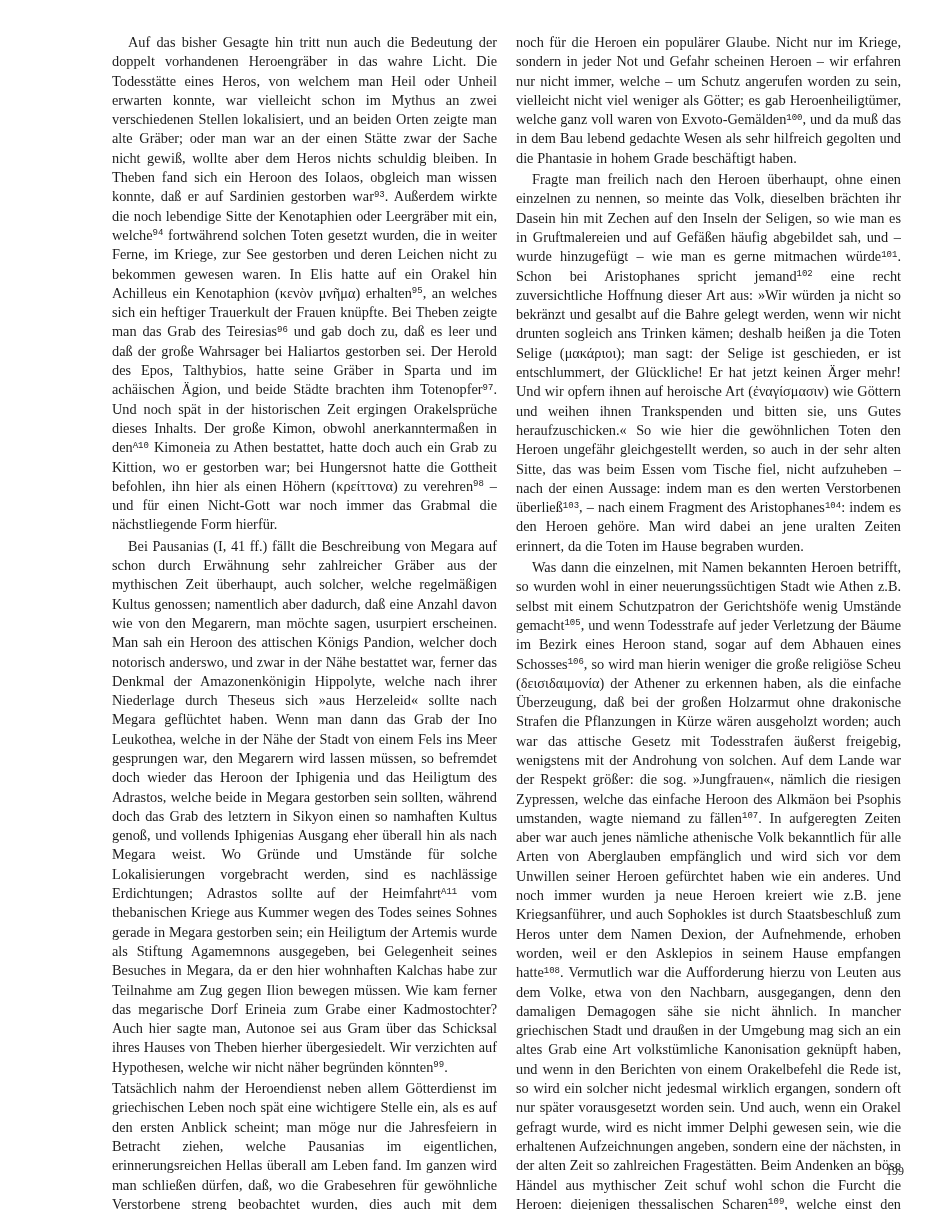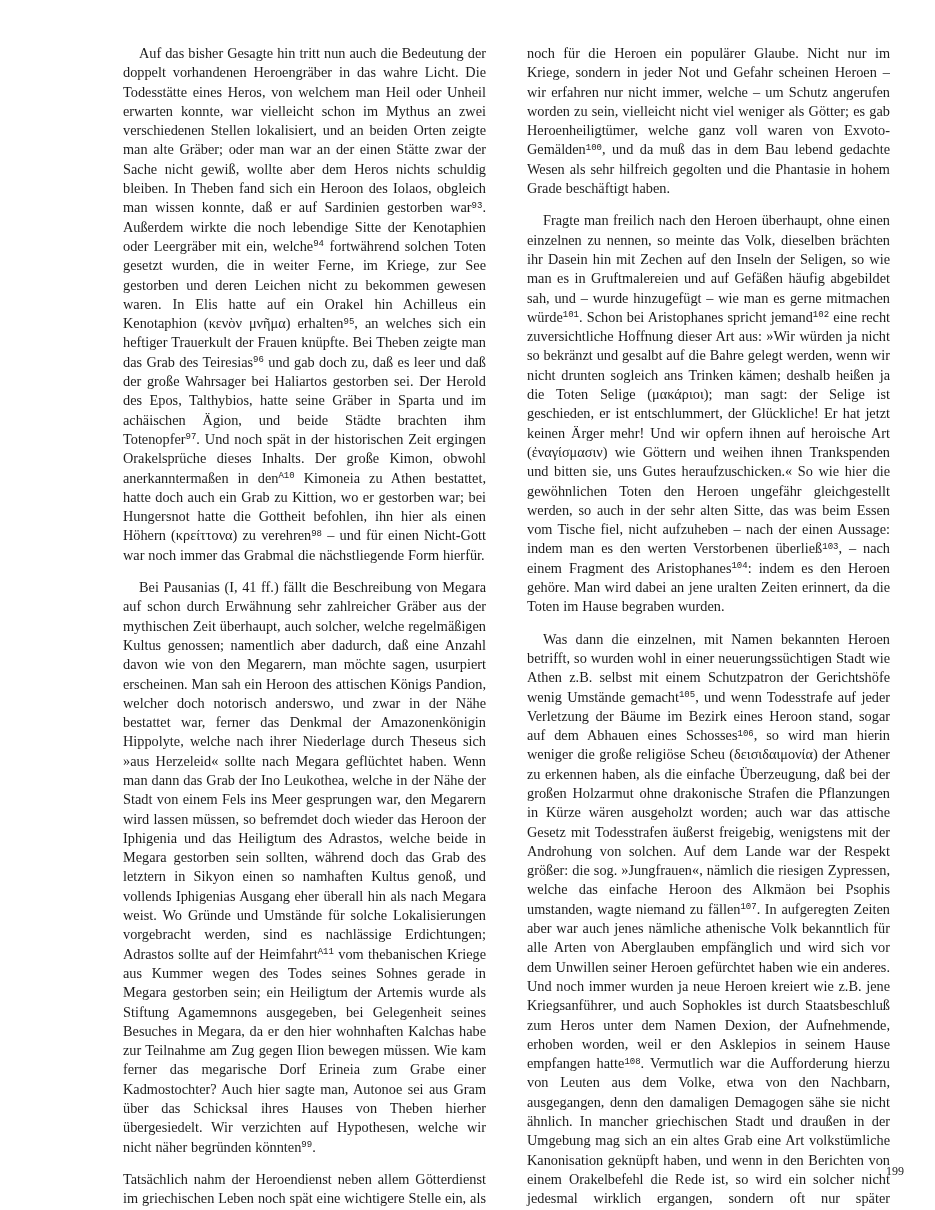--- a/index.html
+++ b/index.html
@@ -23,21 +23,21 @@
   .column {
     flex: 0 0 auto;
     width: 389px;
     text-align: justify;
     font-size: 14.3px;
     line-height: 19.3px;
     hyphens: auto;
     -webkit-hyphens: auto;
     word-spacing: 0.02em;
   }
-  .column p { margin: 13px; }
+  .column p { margin: 2px; }
   .p-indent { text-indent: 16px; }
   .p-break  { margin-top: 19.3px; }
   .p-gap    { margin-top: 8px; }
   sup.fnref {
     font-size: 9px;
     line-height: 0;
     vertical-align: baseline;
     position: relative;
     top: -0.5em;
     letter-spacing: 0;

